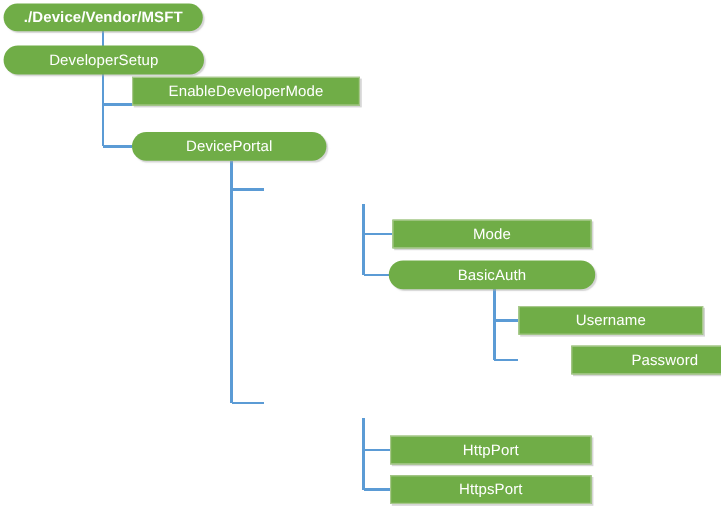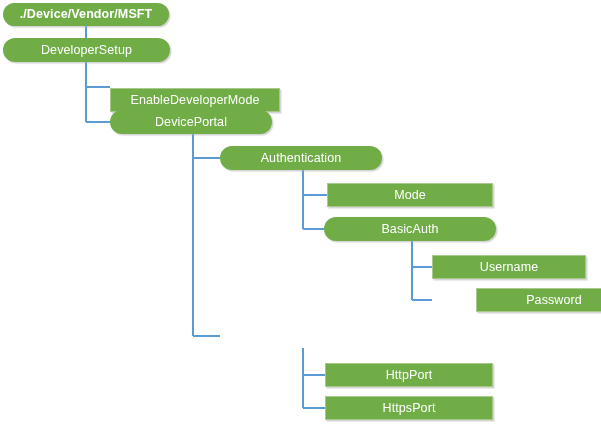--- a/index.html
+++ b/index.html
@@ -98,31 +98,28 @@
   </svg>
 
   <div class="node pill" style="left:3px; top:3px; width:166px; height:23px;font-weight:bold;">
     <span class="node-label">./Device/Vendor/MSFT</span>
   </div>
 
   <div class="node pill" style="left:3px; top:38px; width:167px; height:24px;">
     <span class="node-label">DeveloperSetup</span>
   </div>
 
-  <div class="node rect" style="left:110px; top:88px; width:170px; height:24px;">
+  <div class="node rect" style="left:110px; top:64px; width:190px; height:24px;">
     <span class="node-label">EnableDeveloperMode</span>
   </div>
 
   <div class="node pill" style="left:110px; top:110px; width:162px; height:24px;">
     <span class="node-label">DevicePortal</span>
   </div>
 
-  <div class="node pill" style="left:220px; top:146px; width:162px; height:24px;">
-    <span class="node-label">Authentication</span>
-  </div>
 
   <div class="node rect" style="left:327px; top:183px; width:166px; height:24px;">
     <span class="node-label">Mode</span>
   </div>
 
   <div class="node pill" style="left:324px; top:217px; width:172px; height:24px;">
     <span class="node-label">BasicAuth</span>
   </div>
 
   <div class="node rect" style="left:432px; top:255px; width:154px; height:24px;">

